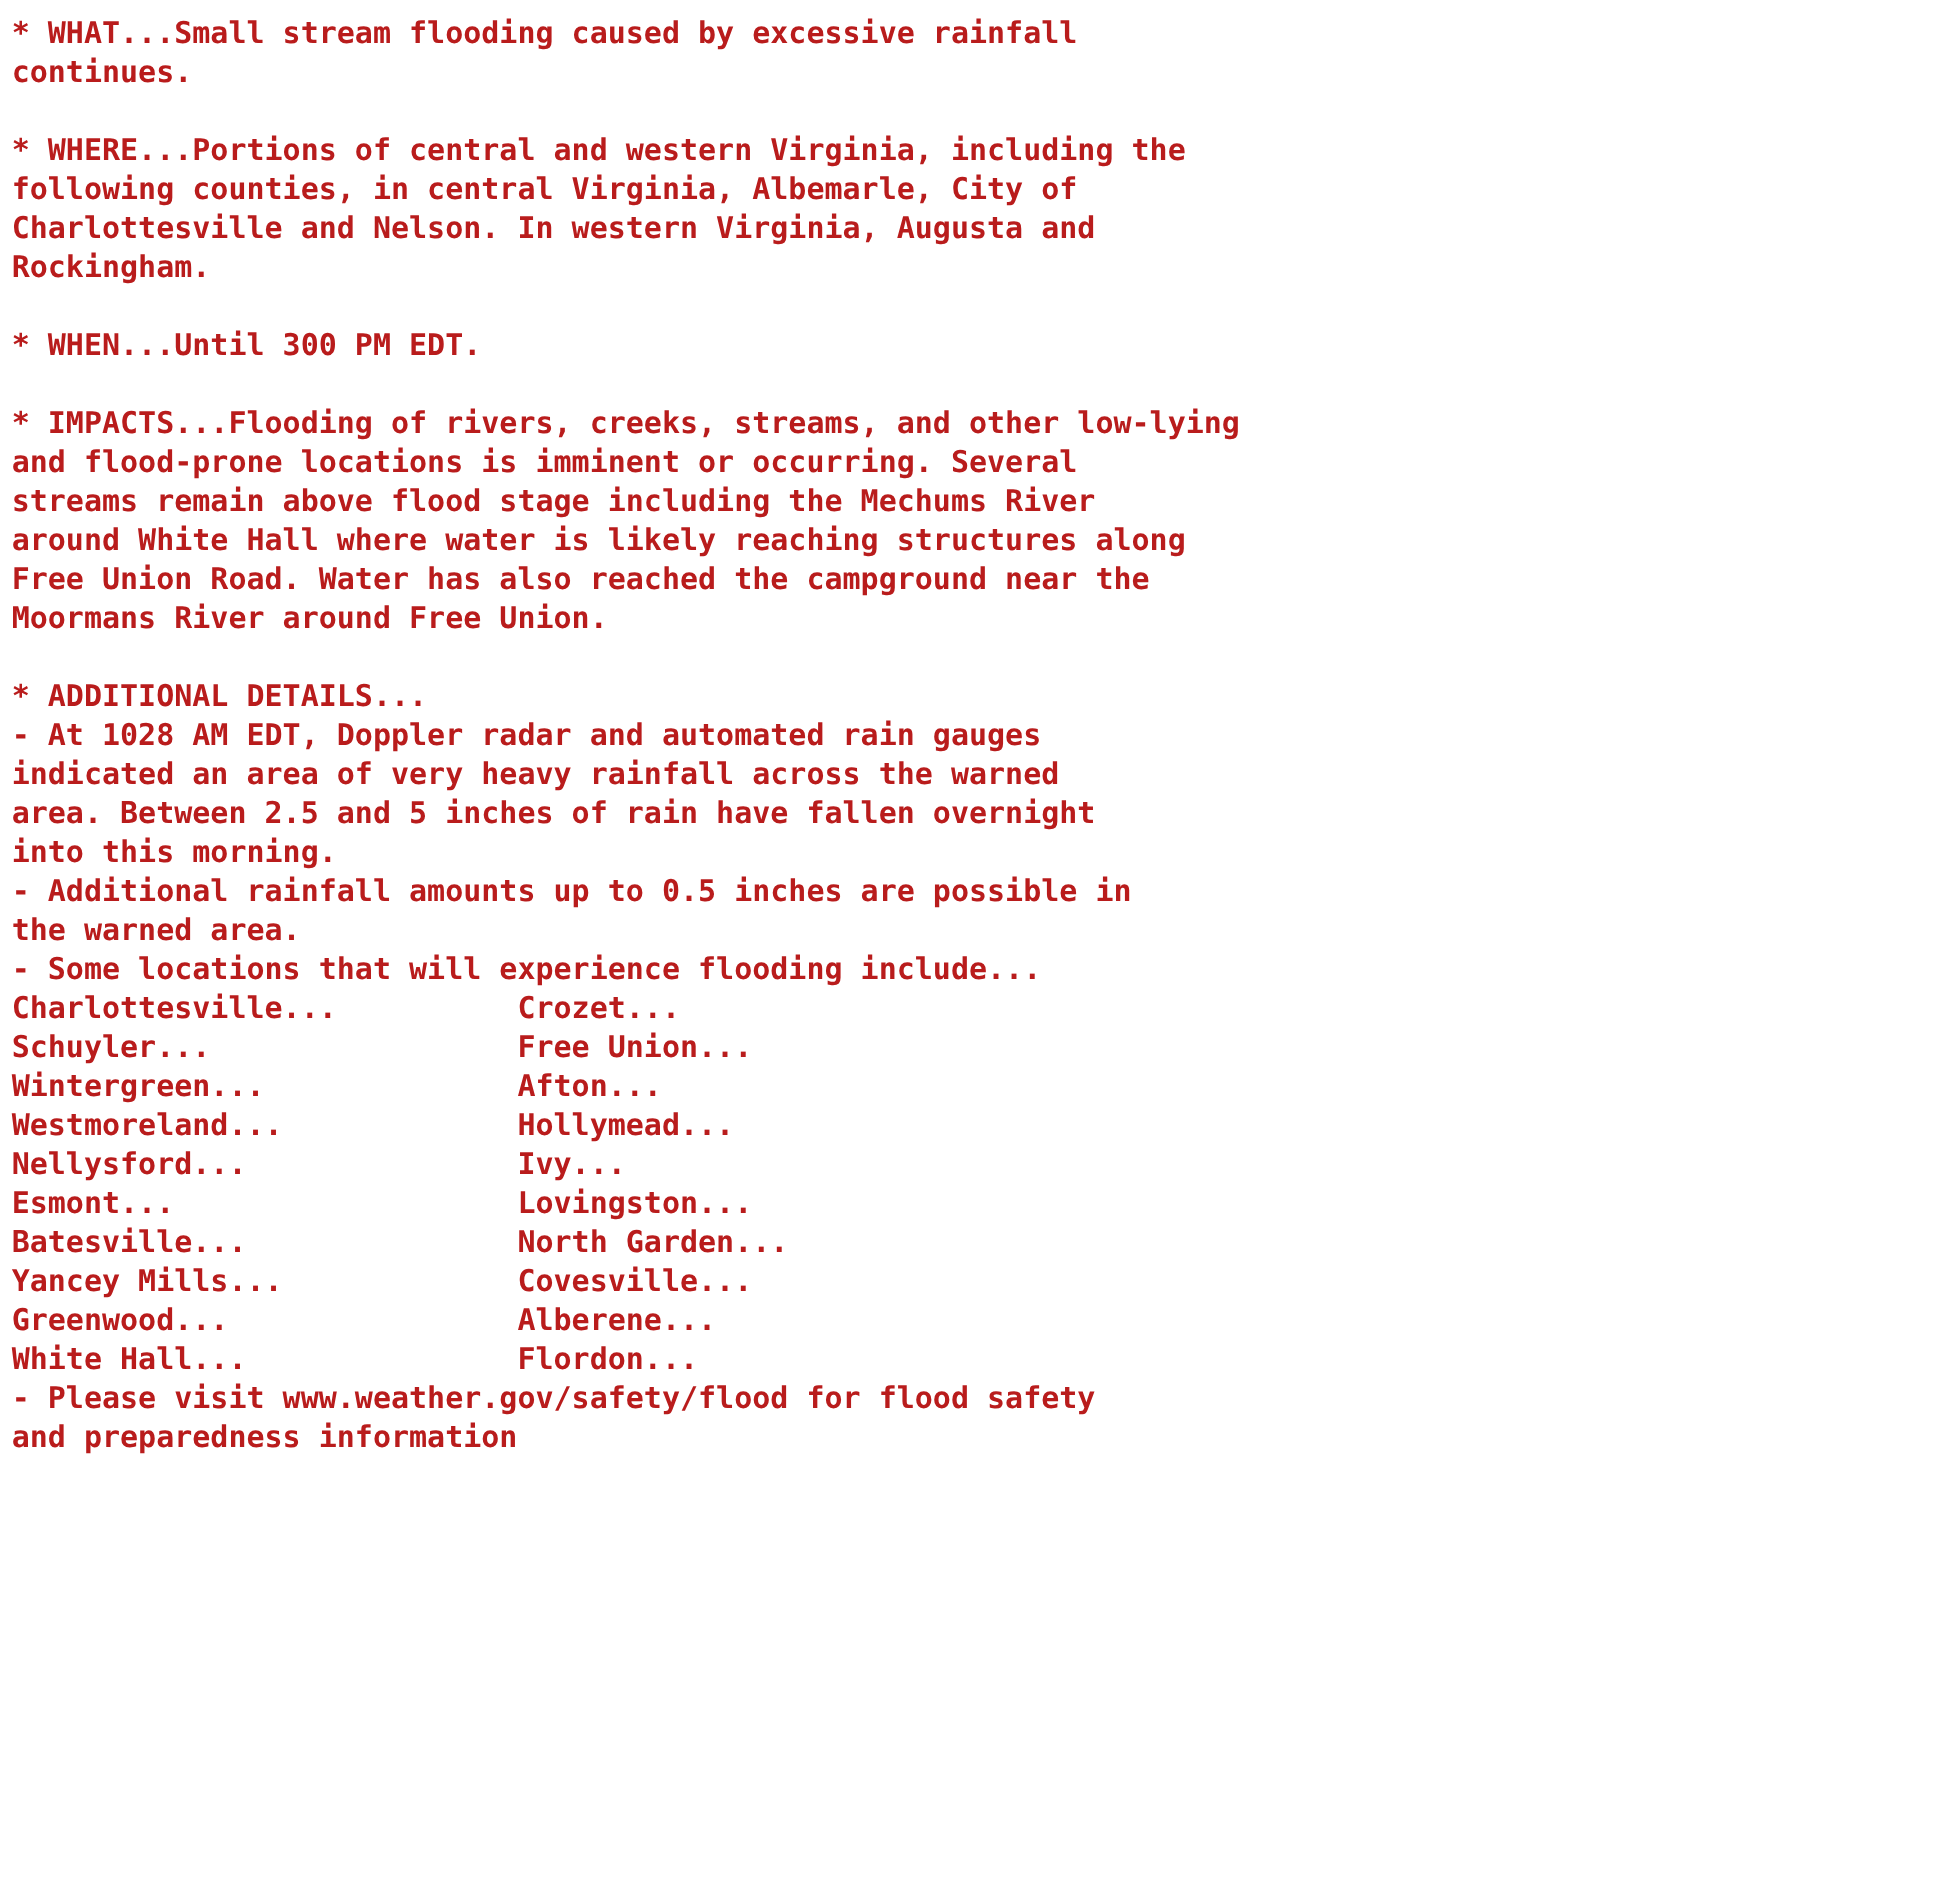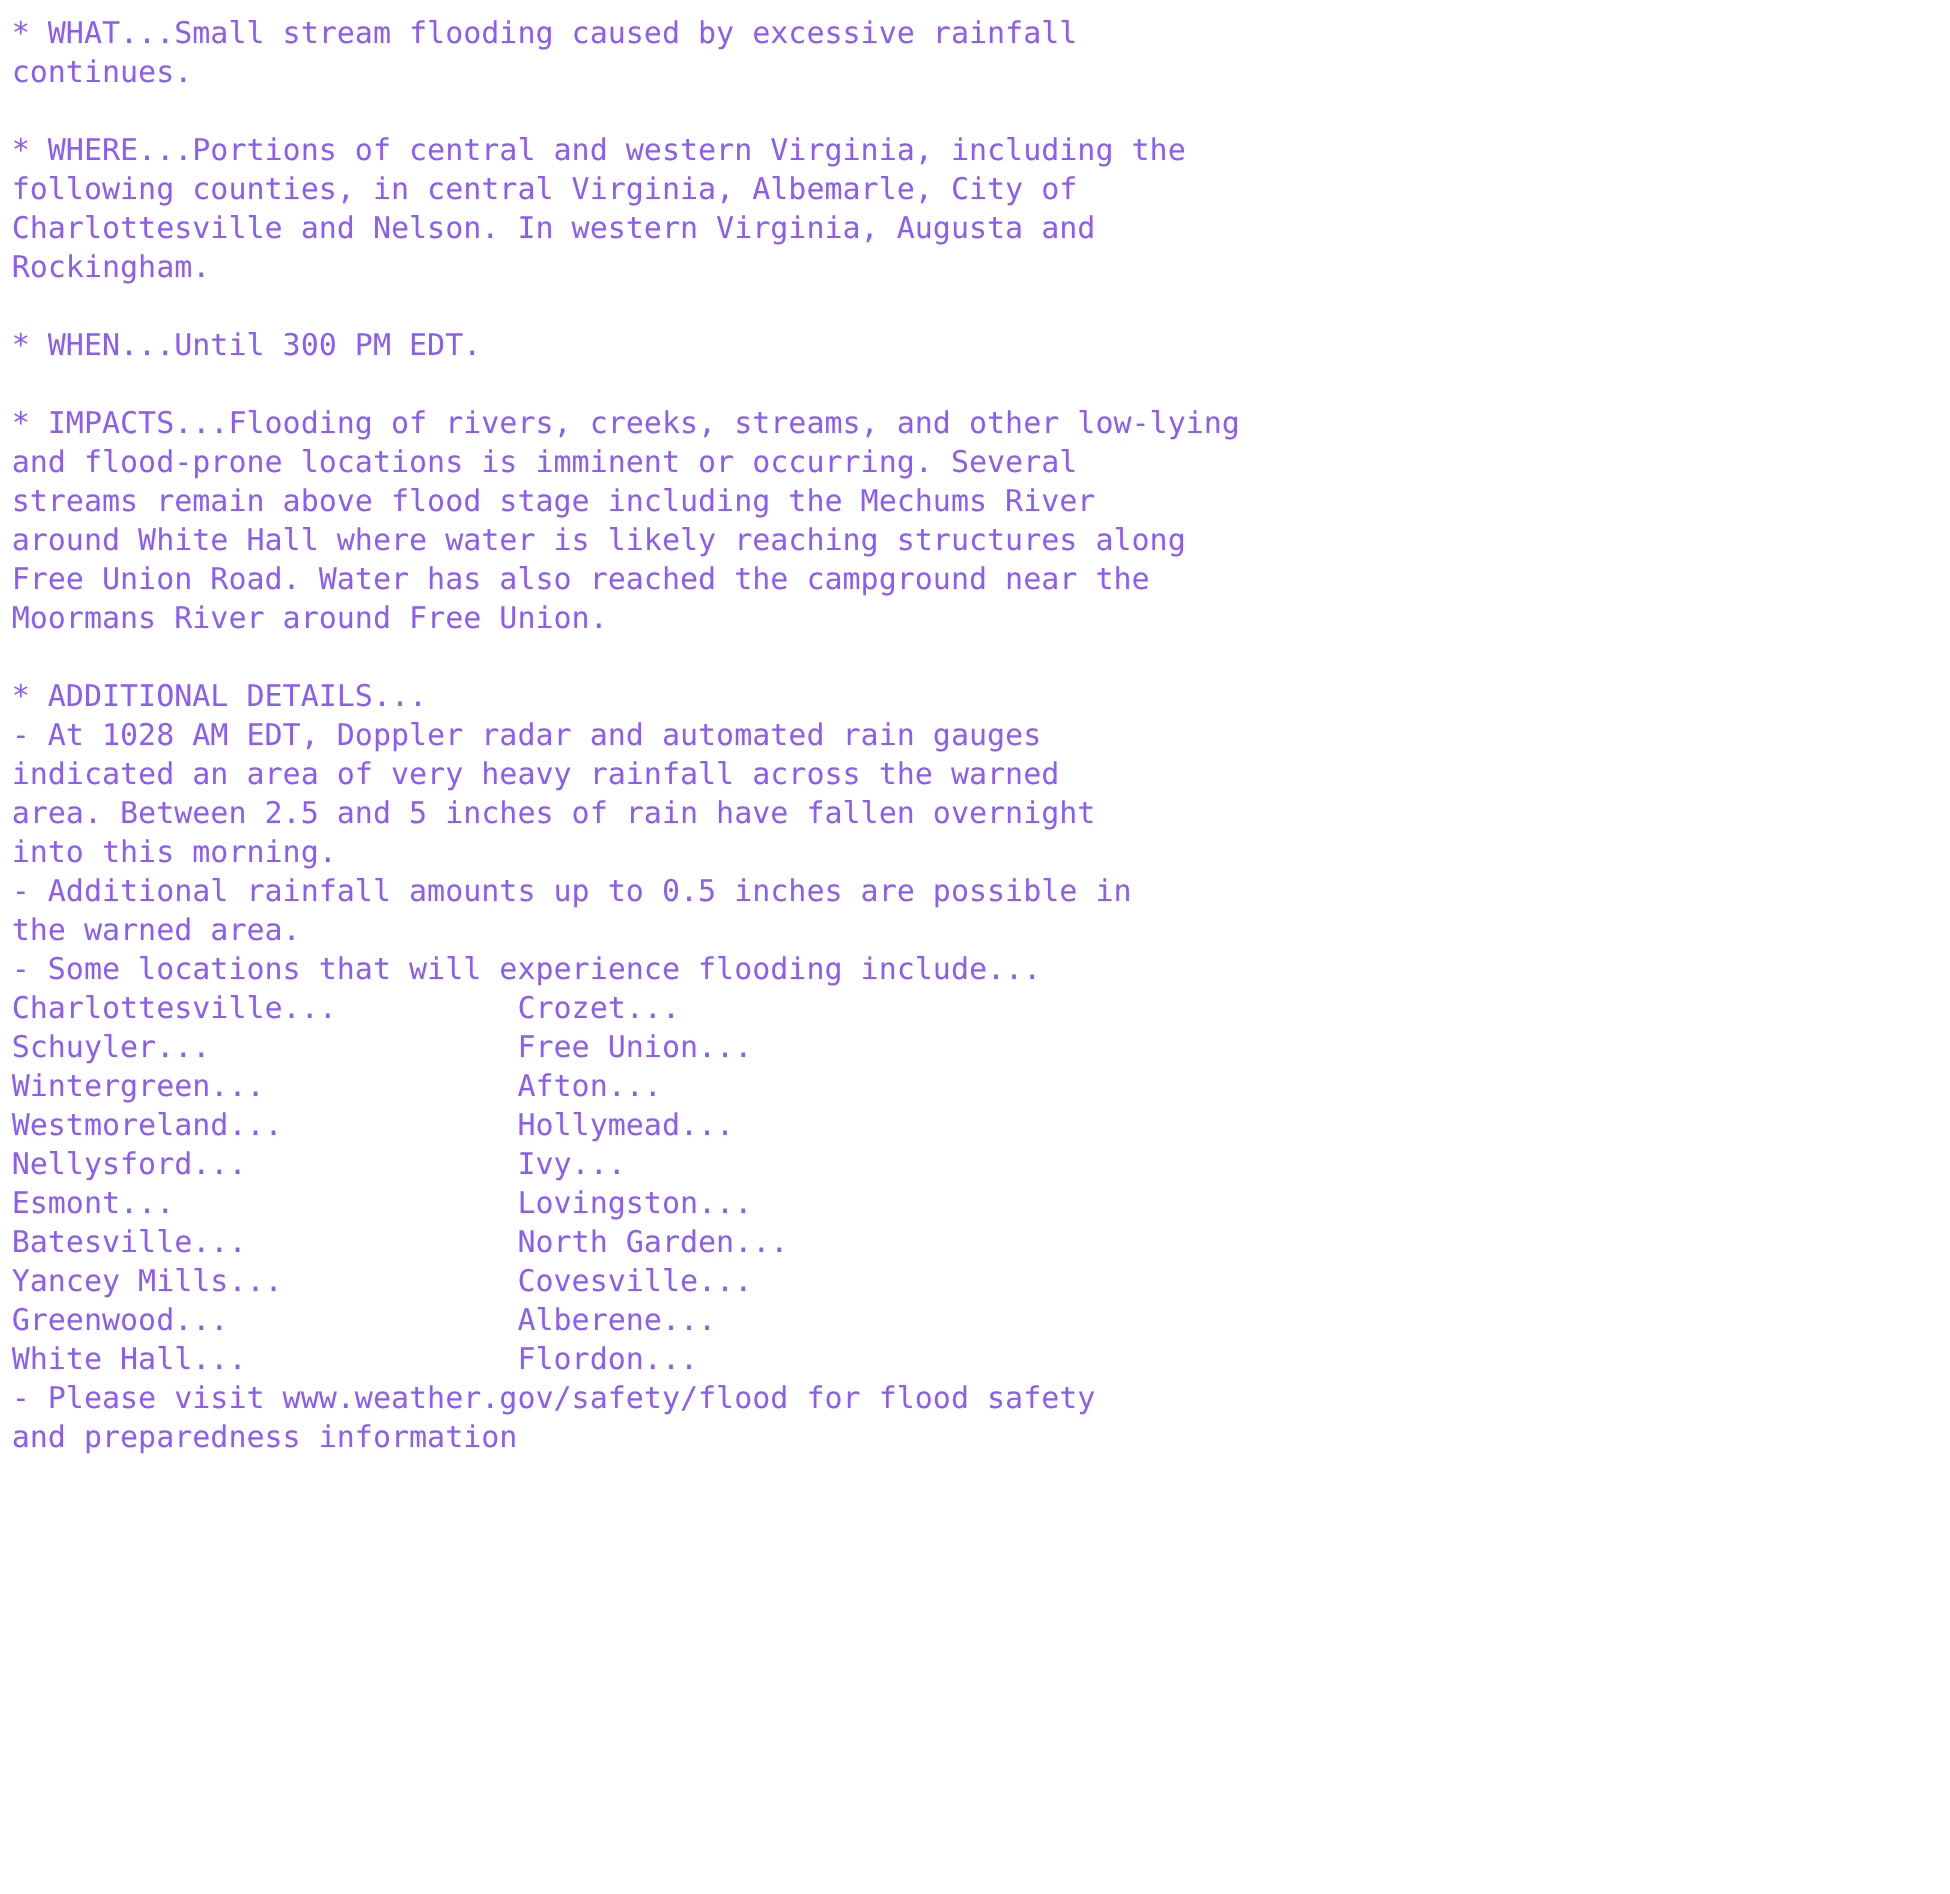--- a/index.html
+++ b/index.html
@@ -12,24 +12,24 @@
     width: 1950px;
     height: 1895px;
     overflow: hidden;
     font-family: "DejaVu Sans Mono", "Liberation Mono", monospace;
   }
   #bulletin {
     position: absolute;
     left: 11.7px;
     top: 13.7px;
     width: 1931px;
-    color: #8b5cf6;
+    color: #b91c1c;
     font-size: 30px;
     line-height: 39px;
-    font-weight: 400;
+    font-weight: 700;
     letter-spacing: 0px;
     white-space: pre;
     -webkit-font-smoothing: none;
     text-rendering: geometricPrecision;
   }
   .blank-line {
     display: block;
     height: 39px;
   }
   .text-line {

